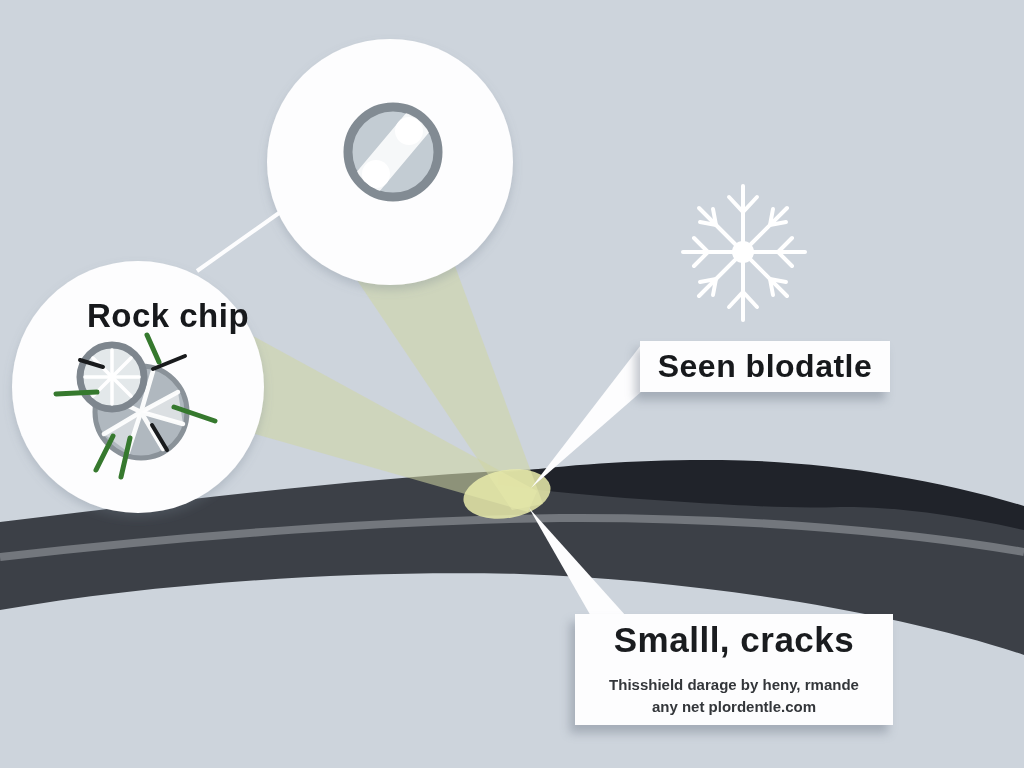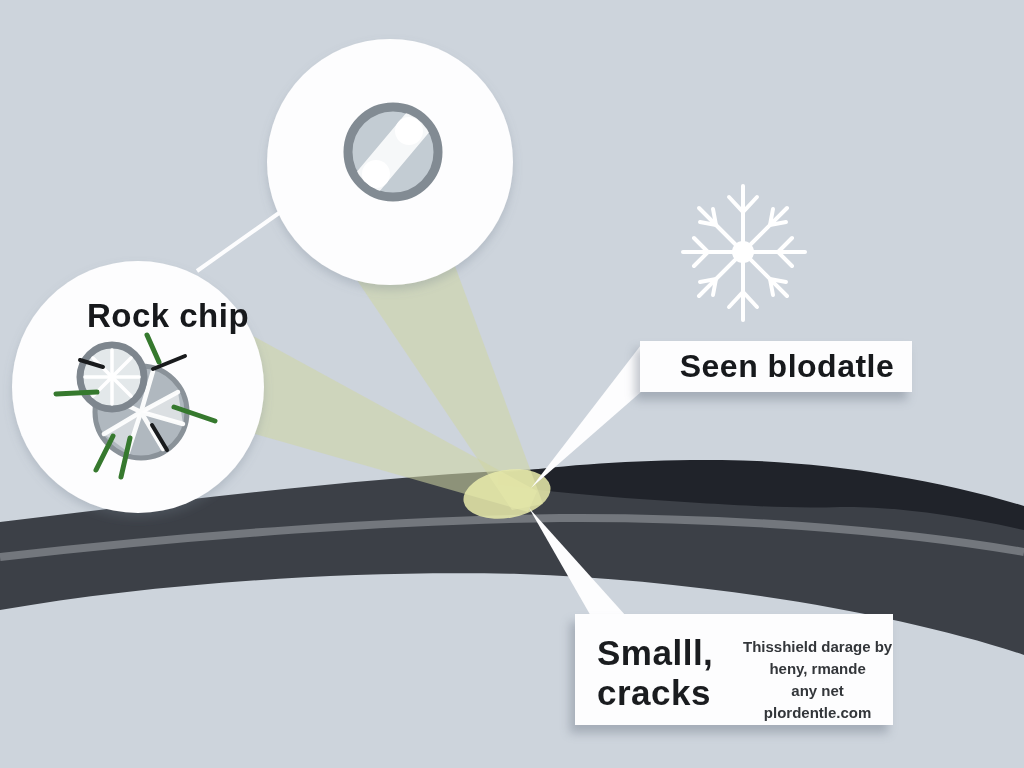--- a/index.html
+++ b/index.html
@@ -13,32 +13,31 @@
     position:absolute;color:#17191c;white-space:nowrap;
     -webkit-user-select:none;user-select:none;
   }
   .rock-chip-label{
     left:62px;top:297px;width:170px;text-align:center;
     font-size:33px;font-weight:600;letter-spacing:0.5px;z-index:5;margin-left:21px;
   }
   .callout{
     position:absolute;background:#fdfdfe;z-index:4;
     box-shadow:-5px 8px 9px rgba(105,115,130,0.40);
-    padding-left:22px;
   }
   .callout-right{
     left:640px;top:341px;width:250px;height:51px;
     display:flex;align-items:center;justify-content:center;
   }
   .callout-right .callout-title{
     font-size:32px;font-weight:600;color:#17191c;letter-spacing:0.5px;
   }
   .callout-bottom{
     left:575px;top:614px;width:318px;height:111px;
-    display:flex;align-items:center;
+    display:flex;flex-direction:column;align-items:center;
     padding-top:6px;box-sizing:border-box;
   }
   .callout-bottom .callout-title{
     font-size:35px;font-weight:600;color:#1a1c1f;letter-spacing:0.5px;
   }
   .callout-sub{
     font-size:15px;font-weight:600;color:#33363a;line-height:22px;
     margin-top:14px;text-align:center;
   }
 </style>

